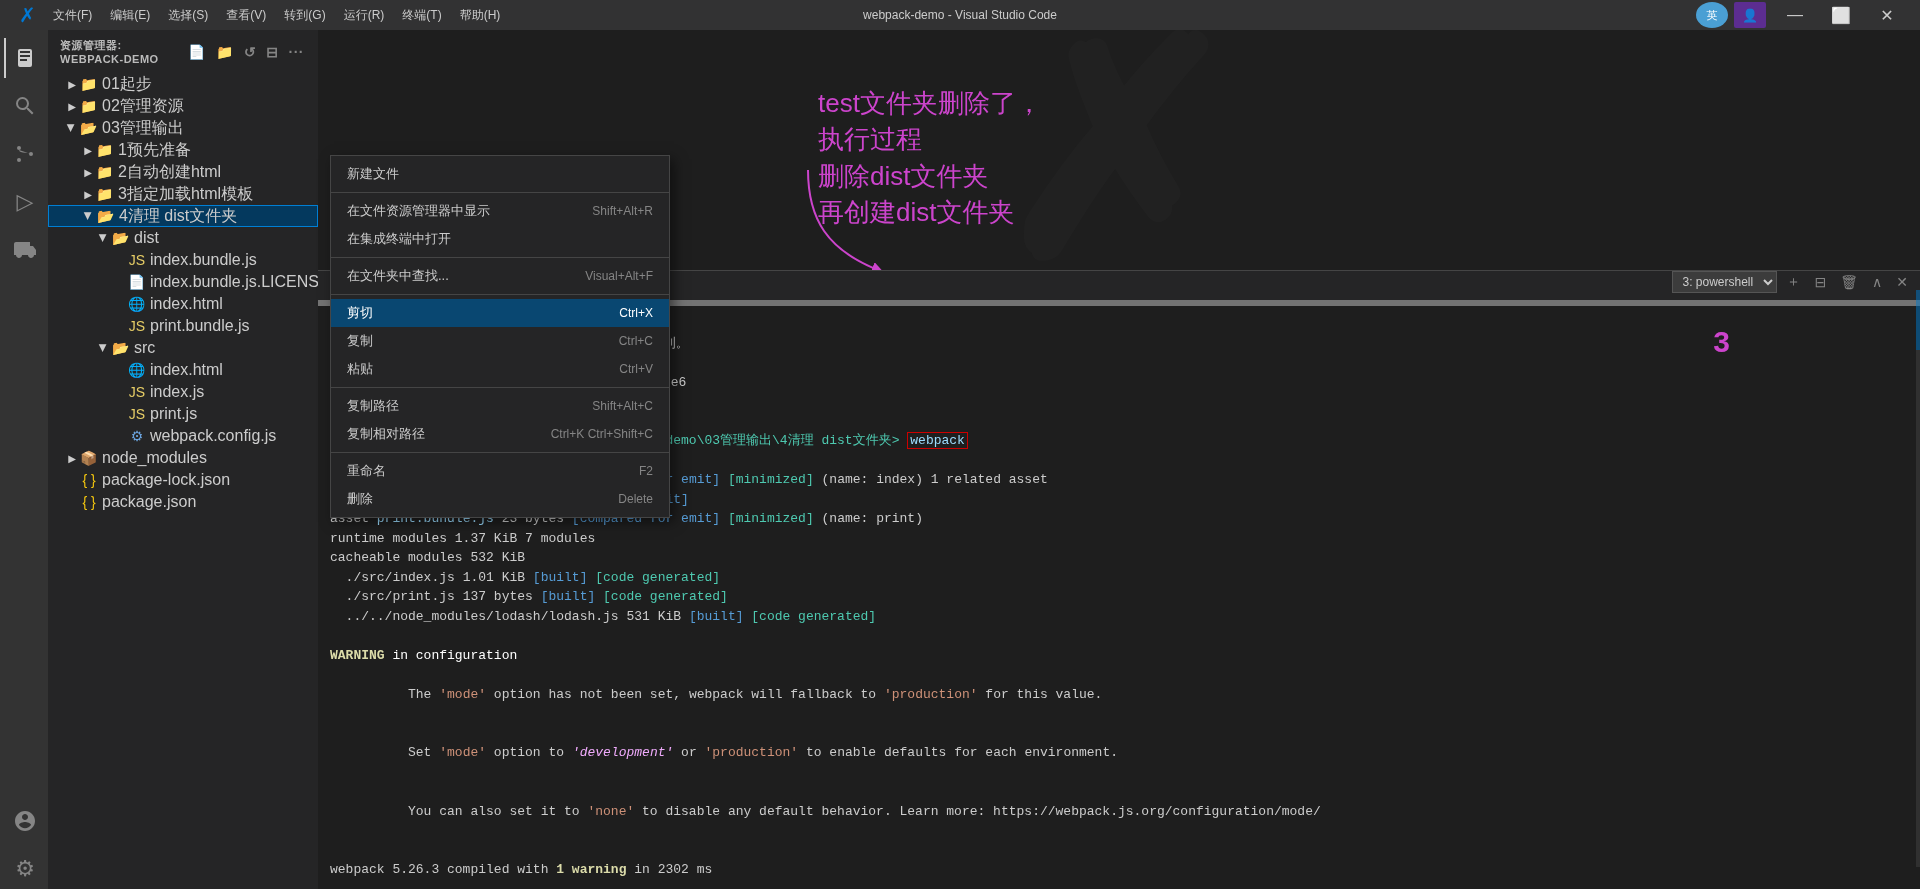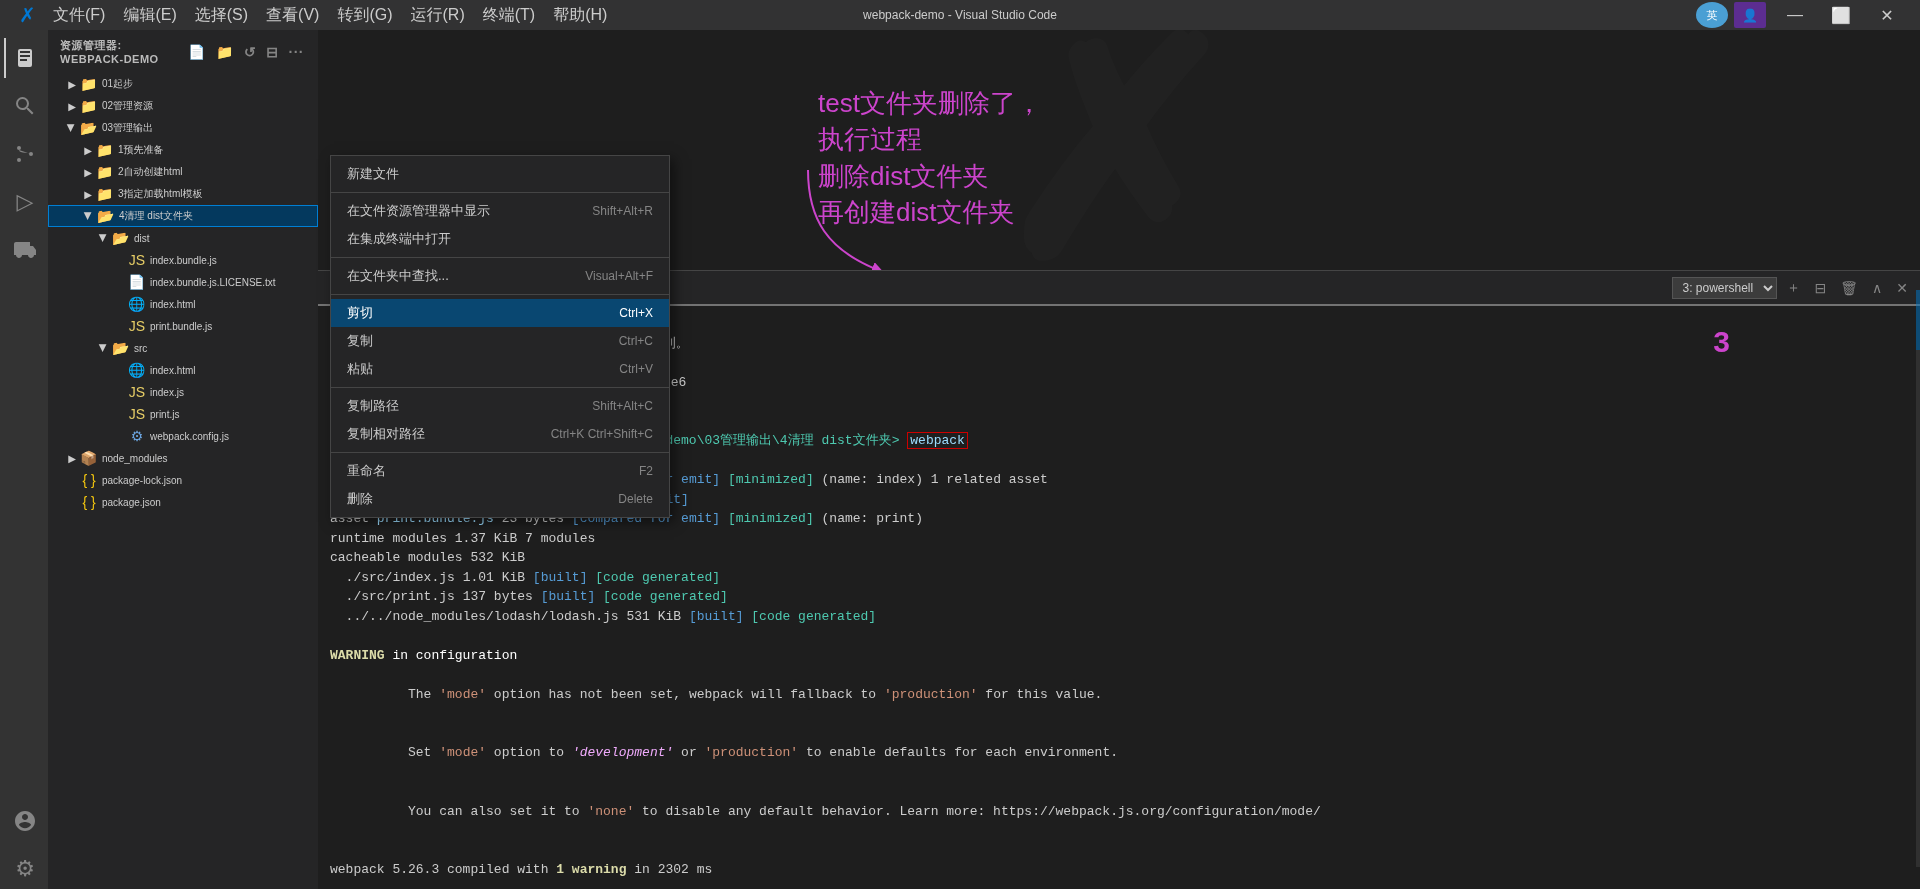--- a/index.html
+++ b/index.html
@@ -24,21 +24,21 @@
       padding: 0 10px;
       position: relative;
     }
     .titlebar-menu {
       display: flex;
       align-items: center;
       gap: 2px;
     }
     .titlebar-menu span {
       padding: 2px 8px;
-      font-size: 16px;
+      font-size: 12px;
       color: #cccccc;
       cursor: pointer;
     }
     .titlebar-title {
       position: absolute;
       left: 50%;
       transform: translateX(-50%);
       font-size: 12px;
       color: #cccccc;
     }
@@ -148,21 +148,21 @@
     .tree-icon {
       width: 18px;
       height: 18px;
       display: flex;
       align-items: center;
       justify-content: center;
       flex-shrink: 0;
       font-size: 14px;
       margin-right: 4px;
     }
-    .tree-label { font-size: 10px; }
+    .tree-label { font-size: 16px; }
     .folder-icon { color: #dcb67a; }
     .js-icon { color: #e6cd66; }
     .html-icon { color: #e44d26; }
     .txt-icon { color: #cccccc; }
     .json-icon { color: #f1c40f; }
     .config-icon { color: #6ba4de; }
     .node-icon { color: #5f9e41; }
 
     
     .context-menu {
@@ -217,25 +217,25 @@
     
     .terminal-area {
       flex: 1;
       background: #1e1e1e;
       display: flex;
       flex-direction: column;
       border-top: 1px solid #454545;
     }
     .terminal-tabs {
       display: flex;
-      align-items: center;
+      align-items: flex-start;
       background: #252526;
       height: 35px;
       padding: 0 8px;
-      border-bottom: 2px solid #737373;
+      border-bottom: 6px solid #737373;
     }
     .terminal-tab {
       padding: 4px 12px;
       font-size: 12px;
       color: #858585;
       cursor: pointer;
     }
     .terminal-tab.active {
       color: #cccccc;
       border-bottom: 1px solid #cccccc;

